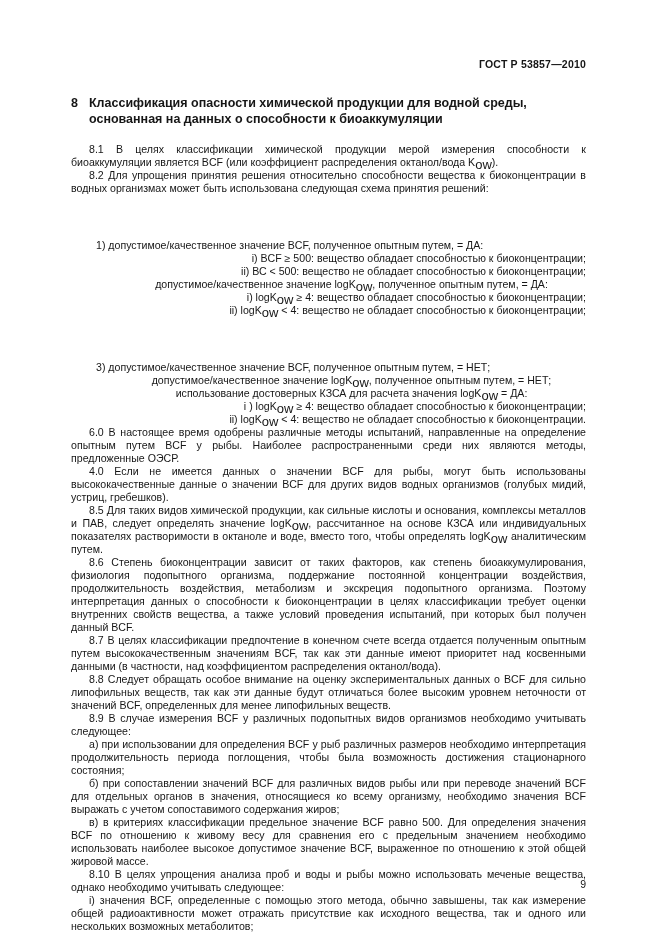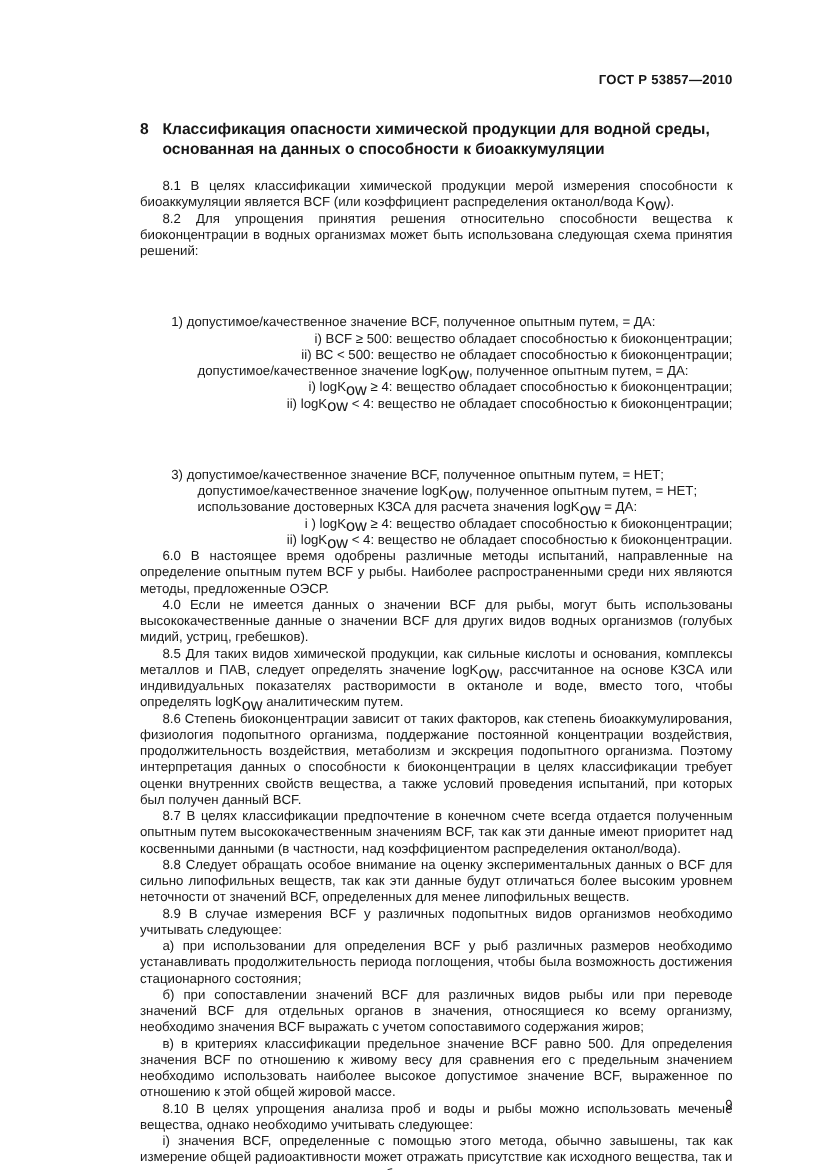--- a/index.html
+++ b/index.html
@@ -7,21 +7,21 @@
   body {
     width: 661px; height: 936px;
     font-family: "Liberation Sans", "DejaVu Sans", sans-serif;
     color: #161616;
     position: relative;
     overflow: hidden;
   }
   .page {
     position: relative;
     width: 661px; height: 936px;
-    padding: 58px 75px 0 112px;
+    padding: 58px 75px 0 71px;
     overflow: hidden;
   }
   .doc-header {
     text-align: right;
     font-size: 10.5px;
     font-weight: bold;
     letter-spacing: .2px;
     margin-bottom: 26px;
   }
   .section-title {
@@ -34,21 +34,21 @@
     padding-right: 14px;
   }
   .body-text {
     font-size: 10.6px;
     line-height: 13px;
     text-align: justify;
   }
   .body-text p { margin: 0; }
   p.para  { text-indent: 18px; }
   p.list1 { margin-left: 25px; text-align: left; margin-top: 44px; }
-  p.cont  { margin-left: 46px; text-align: left; }
+  p.cont  { margin-left: 46px; text-align: center; }
   p.list2 { margin-left: 37px; text-align: right; }
   sub { font-size: 13px; line-height: 0; }
   .page-number {
     position: absolute;
     right: 75px;
     bottom: 46px;
     font-size: 10.5px;
   }
 </style>
 </head>
@@ -81,21 +81,21 @@
     <p class="list2">i )  logK<sub>ow</sub> ≥ 4:  вещество обладает способностью к биоконцентрации;</p>
     <p class="list2">ii)  logK<sub>ow</sub> &lt; 4:  вещество не обладает способностью к биоконцентрации.</p>
 
     <p class="para">6.0 В настоящее время одобрены различные методы испытаний, направленные на определение опытным путем BCF у рыбы. Наиболее распространенными среди них являются методы, предложенные ОЭСР.</p>
     <p class="para">4.0 Если не имеется данных о значении BCF для рыбы, могут быть использованы высококачественные данные о значении BCF для других видов водных организмов (голубых мидий, устриц, гребешков).</p>
     <p class="para">8.5 Для таких видов химической продукции, как сильные кислоты и основания, комплексы металлов и ПАВ, следует определять значение logK<sub>ow</sub>, рассчитанное на основе КЗСА или индивидуальных показателях растворимости в октаноле и воде, вместо того, чтобы определять logK<sub>ow</sub> аналитическим путем.</p>
     <p class="para">8.6 Степень биоконцентрации зависит от таких факторов, как степень биоаккумулирования, физиология подопытного организма, поддержание постоянной концентрации воздействия, продолжительность воздействия, метаболизм и экскреция подопытного организма. Поэтому интерпретация данных о способности к биоконцентрации в целях классификации требует оценки внутренних свойств вещества, а также условий проведения испытаний, при которых был получен данный BCF.</p>
     <p class="para">8.7 В целях классификации предпочтение в конечном счете всегда отдается полученным опытным путем высококачественным значениям BCF, так как эти данные имеют приоритет над косвенными данными (в частности, над коэффициентом распределения октанол/вода).</p>
     <p class="para">8.8 Следует обращать особое внимание на оценку экспериментальных данных о BCF для сильно липофильных веществ, так как эти данные будут отличаться более высоким уровнем неточности от значений BCF, определенных для менее липофильных веществ.</p>
     <p class="para">8.9 В случае измерения BCF у различных подопытных видов организмов необходимо учитывать следующее:</p>
-    <p class="para">а) при использовании для определения BCF у рыб различных размеров необходимо устанавливать продолжительность периода поглощения, чтобы была возможность достижения стационарного состояния;</p>
+    <p class="para">а) при использовании для определения BCF у рыб различных размеров необходимо интерпретация продолжительность периода поглощения, чтобы была возможность достижения стационарного состояния;</p>
     <p class="para">б) при сопоставлении значений BCF для различных видов рыбы или при переводе значений BCF для отдельных органов в значения, относящиеся ко всему организму, необходимо значения BCF выражать с учетом сопоставимого содержания жиров;</p>
     <p class="para">в) в критериях классификации предельное значение BCF равно 500. Для определения значения BCF по отношению к живому весу для сравнения его с предельным значением необходимо использовать наиболее высокое допустимое значение BCF, выраженное по отношению к этой общей жировой массе.</p>
     <p class="para">8.10 В целях упрощения анализа проб и воды и рыбы можно использовать меченые вещества, однако необходимо учитывать следующее:</p>
     <p class="para">i) значения BCF, определенные с помощью этого метода, обычно завышены, так как измерение общей радиоактивности может отражать присутствие как исходного вещества, так и одного или нескольких возможных метаболитов;</p>
   </div>
 
   <div class="page-number">9</div>
 
 </div>
 

